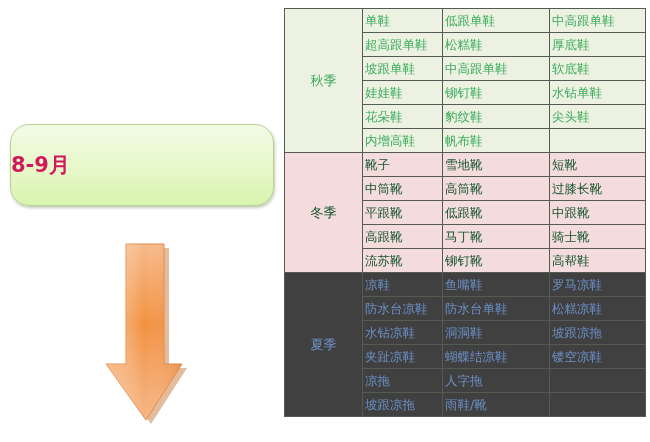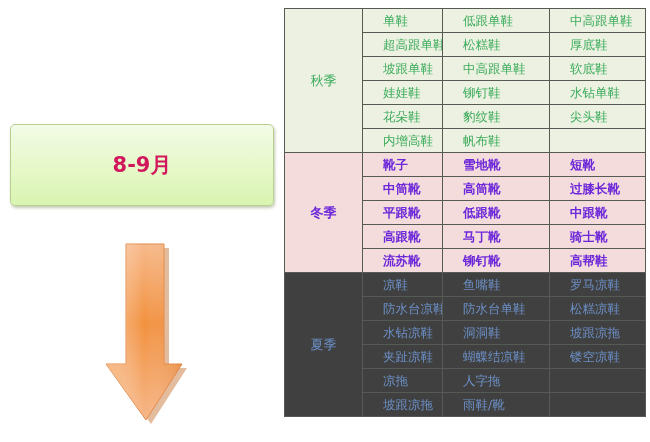--- a/index.html
+++ b/index.html
@@ -3,45 +3,45 @@
 <meta charset="utf-8">
 <style>
   html, body { margin: 0; padding: 0; }
   body {
     width: 650px; height: 442px; position: relative; overflow: hidden;
     background: #ffffff;
     font-family: "DejaVu Sans", "Liberation Sans", sans-serif;
   }
   .month-box {
     position: absolute; left: 10px; top: 124px; width: 262px; height: 80px;
-    border: 1px solid #b9d091; border-radius: 5px;
+    border: 1px solid #b9d091; border-radius: 19px;
     background: linear-gradient(to bottom, #f2fbe6 0%, #e6f8c8 55%, #d9f4b0 100%);
     box-shadow: 1px 2px 3px rgba(120,140,90,0.45);
-    display: flex; align-items: center; justify-content: center;
+    display: flex; align-items: center; 
   }
   .month-label {
     color: #d2185c; font-weight: bold; font-size: 21px; letter-spacing: 0px;
   }
   .arrow {
     position: absolute; left: 100px; top: 242px; width: 90px; height: 182px;
   }
   table.shoes {
     position: absolute; left: 284px; top: 8px;
     width: 361px; border-collapse: collapse; table-layout: fixed;
     font-size: 12.5px;
   }
   table.shoes td {
-    height: 23px; padding: 0 0 0 20px; border: 1px solid #555a55;
+    height: 23px; padding: 0 0 0 2px; border: 1px solid #555a55;
     white-space: nowrap; overflow: hidden; line-height: 23px;
   }
   table.shoes td.season {
     text-align: center; padding: 0; font-size: 13px;
   }
   .autumn td { background: #edf1e1; color: #3cac5c; }
-  .winter td { background: #f4dcdc; color: #6d28d9; font-weight: bold; }
+  .winter td { background: #f4dcdc; color: #14532d; }
   .summer td { background: #404040; color: #6b8fc6; }
   .watermark {
     position: absolute; left: 552px; top: 400px; width: 95px; height: 52px;
     pointer-events: none;
     color: #f08a1c; font-family: "DejaVu Serif", serif; margin-top: 41px;
   }
   .wm1 { position: absolute; left: 0; top: 0; font-size: 19px; letter-spacing: 1px; text-shadow: 0 0 2px #fff; }
   .wm2 { position: absolute; left: 2px; top: 27px; font-size: 18px; color: #e0780e; text-shadow: 0 0 2px #fff; }
 </style>
 </head>

